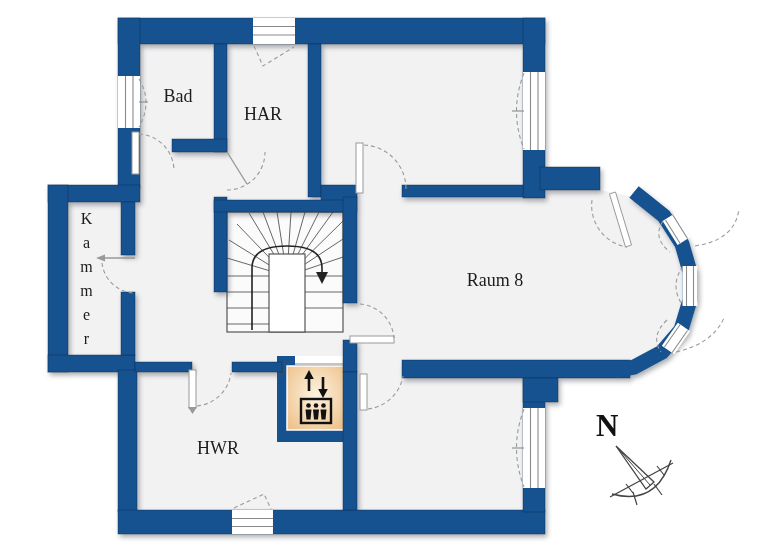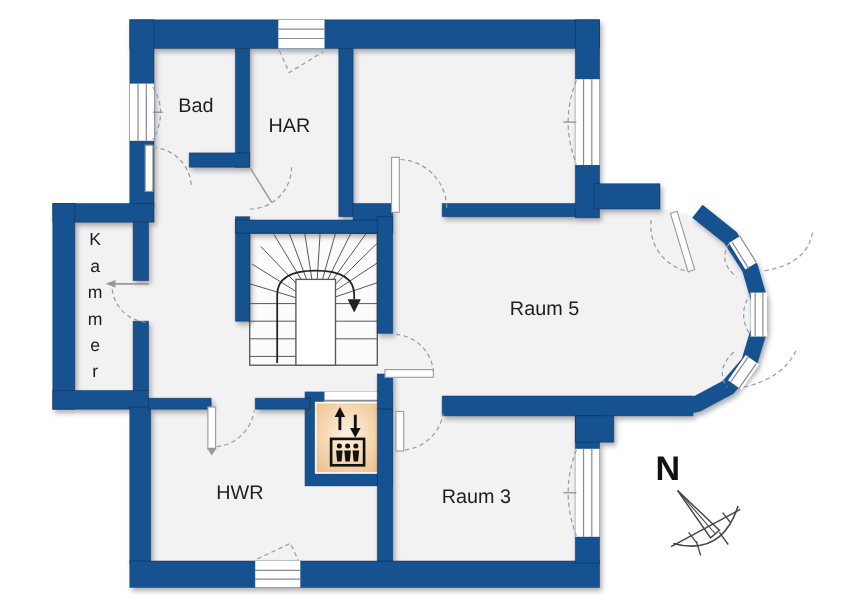--- a/index.html
+++ b/index.html
@@ -2,21 +2,21 @@
 <html style="--wall: #175290; --floor: #f2f2f3; --paper: #ffffff; --elevator-warm: #eec08a; --elevator-warm-light: #fdf3e0; --line: #4a4a4a;"><head>
 <meta charset="utf-8">
 <style>
   :root{
     --wall:#175290; --floor:#f2f2f3; --paper:#ffffff;
     --elevator-warm:#eec08a; --elevator-warm-light:#fdf3e0; --line:#4a4a4a;
   }
   html,body{margin:0;padding:0;background:#fff;}
   .stage{
     position:relative;width:768px;height:560px;background:var(--paper);
-    font-family:Liberation Sans, sans-serif;overflow:hidden;
+    font-family:Liberation Serif, serif;overflow:hidden;
   }
   .stage svg{position:absolute;left:0;top:0;}
   .room-label{
     position:absolute;color:#1d1d1d;font-size:18px;
     display:flex;align-items:center;justify-content:center;
     white-space:nowrap;pointer-events:none;
   }
   .room-label.vertical{
     writing-mode:vertical-rl;text-orientation:upright;
     font-size:16px;letter-spacing:7px;
@@ -235,17 +235,16 @@
     <path d="M657,466 L664,475" stroke-width="1.2"></path>
     <path d="M612,494 Q656,506 671,460" stroke-width="1.4"></path>
     <path d="M633,492 L637,505" stroke-width="1.2"></path>
     <path d="M654,484 L662,495" stroke-width="1.2"></path>
   </g>
 </svg>
 
   <div class="room-label" style="left:148px;top:84px;width:60px;height:24px;">Bad</div>
   <div class="room-label" style="left:233px;top:102px;width:60px;height:24px;">HAR</div>
   <div class="room-label vertical" style="left:72px;top:206px;width:28px;height:152px;">Kammer</div>
-  <div class="room-label" style="left:455px;top:268px;width:80px;height:24px;">Raum 5</div>
+  <div class="room-label" style="left:455px;top:268px;width:80px;height:24px;">Raum 8</div>
   <div class="room-label" style="left:188px;top:436px;width:60px;height:24px;">HWR</div>
-  <div class="room-label" style="left:393px;top:439px;width:80px;height:24px;">Raum 3</div>
   <div class="compass-label" style="left:596px;top:408px;">N</div>
 </div>
 
 </body></html>

